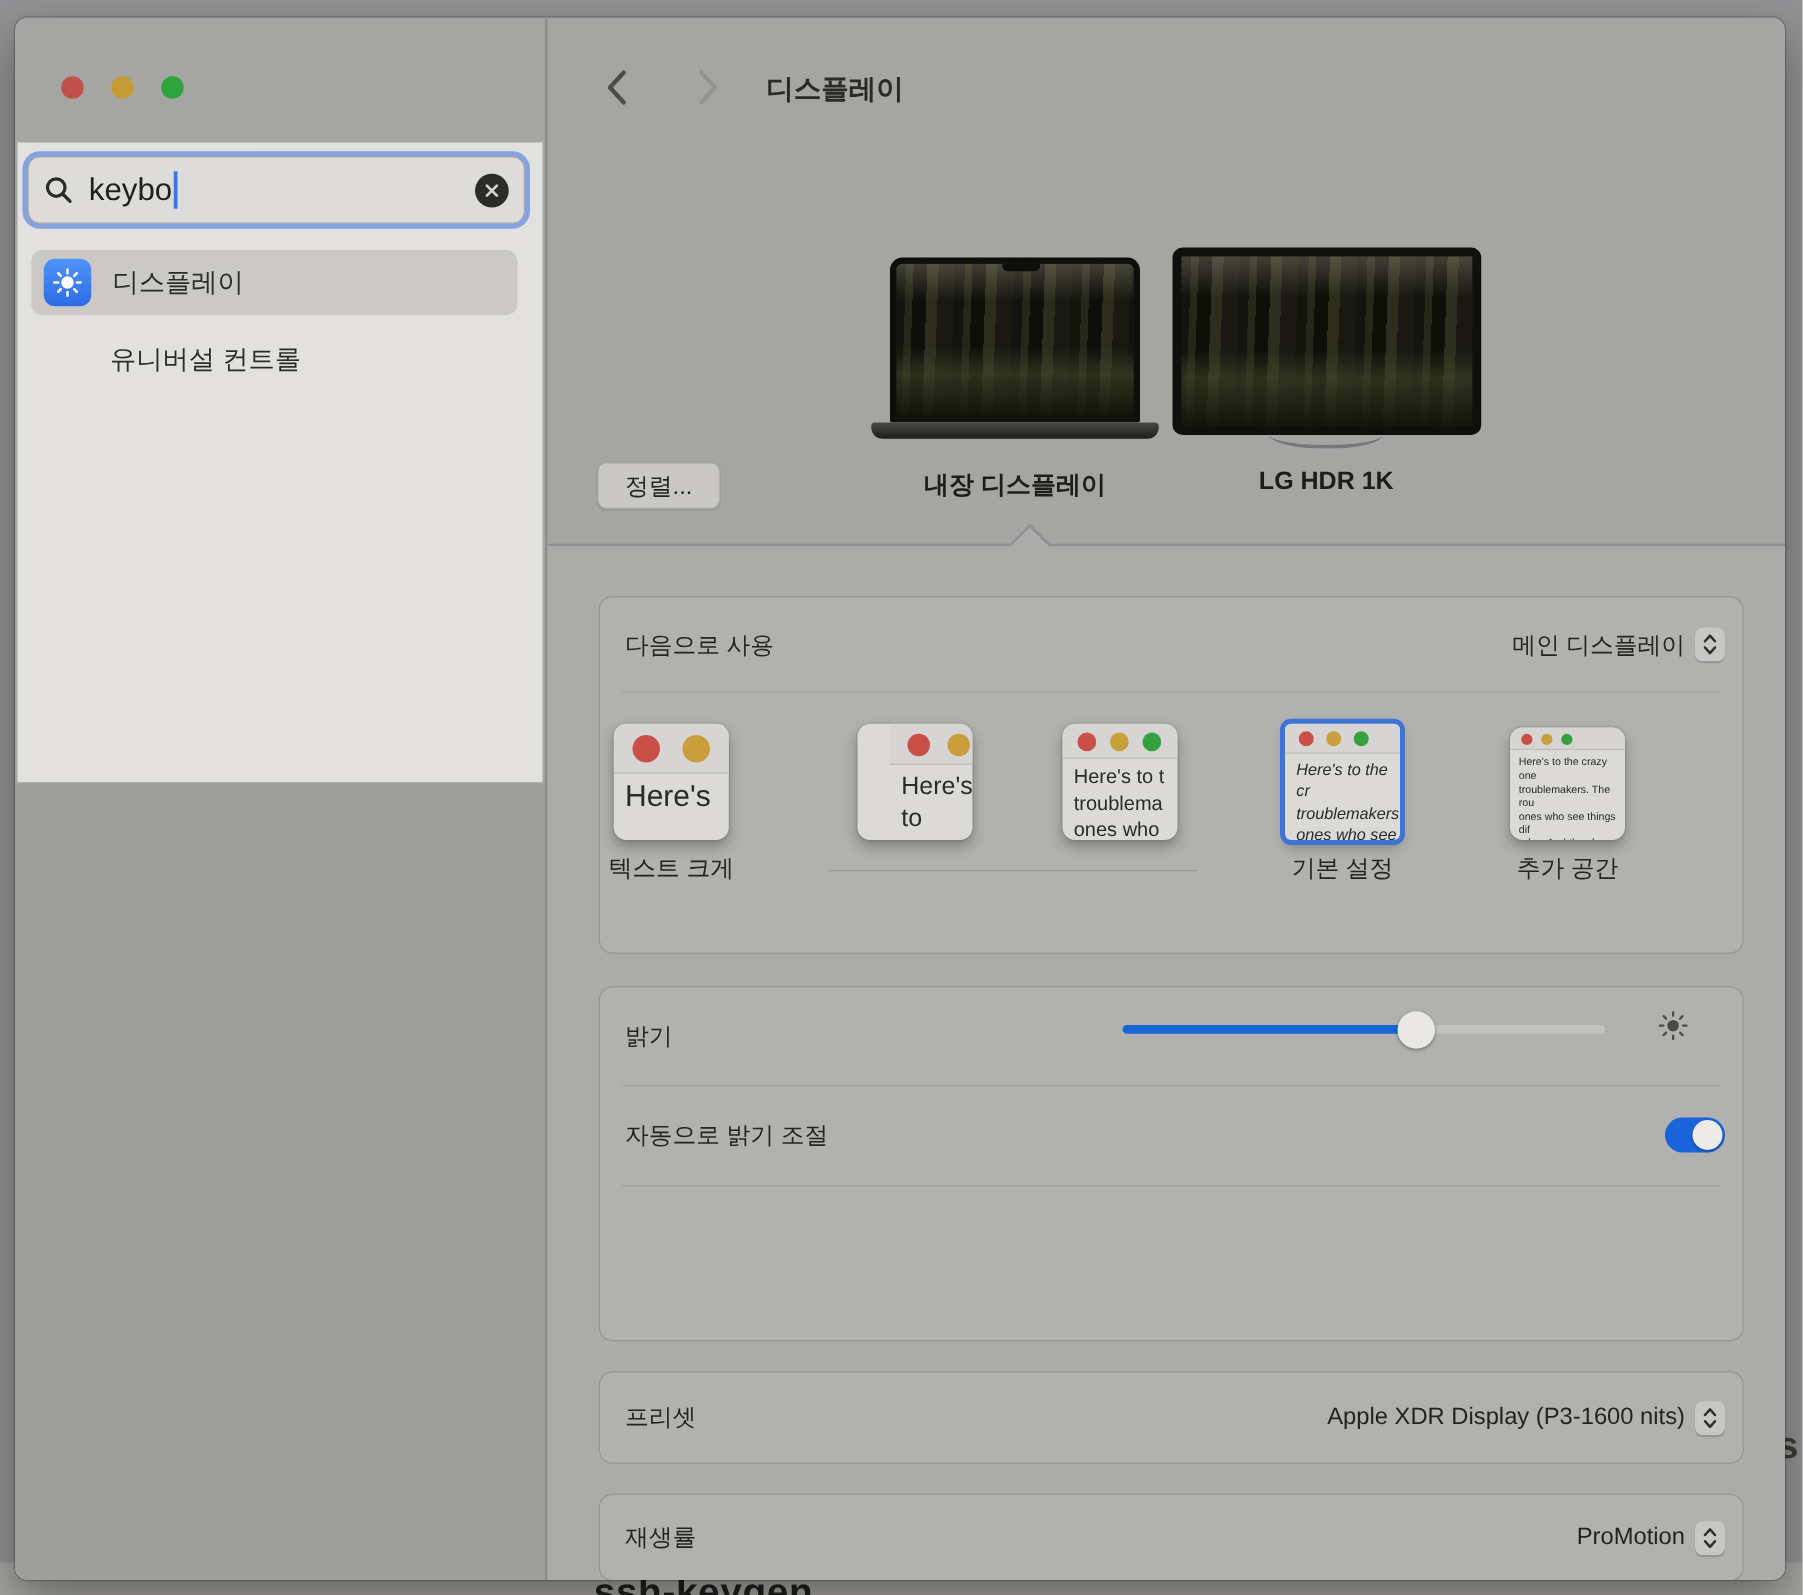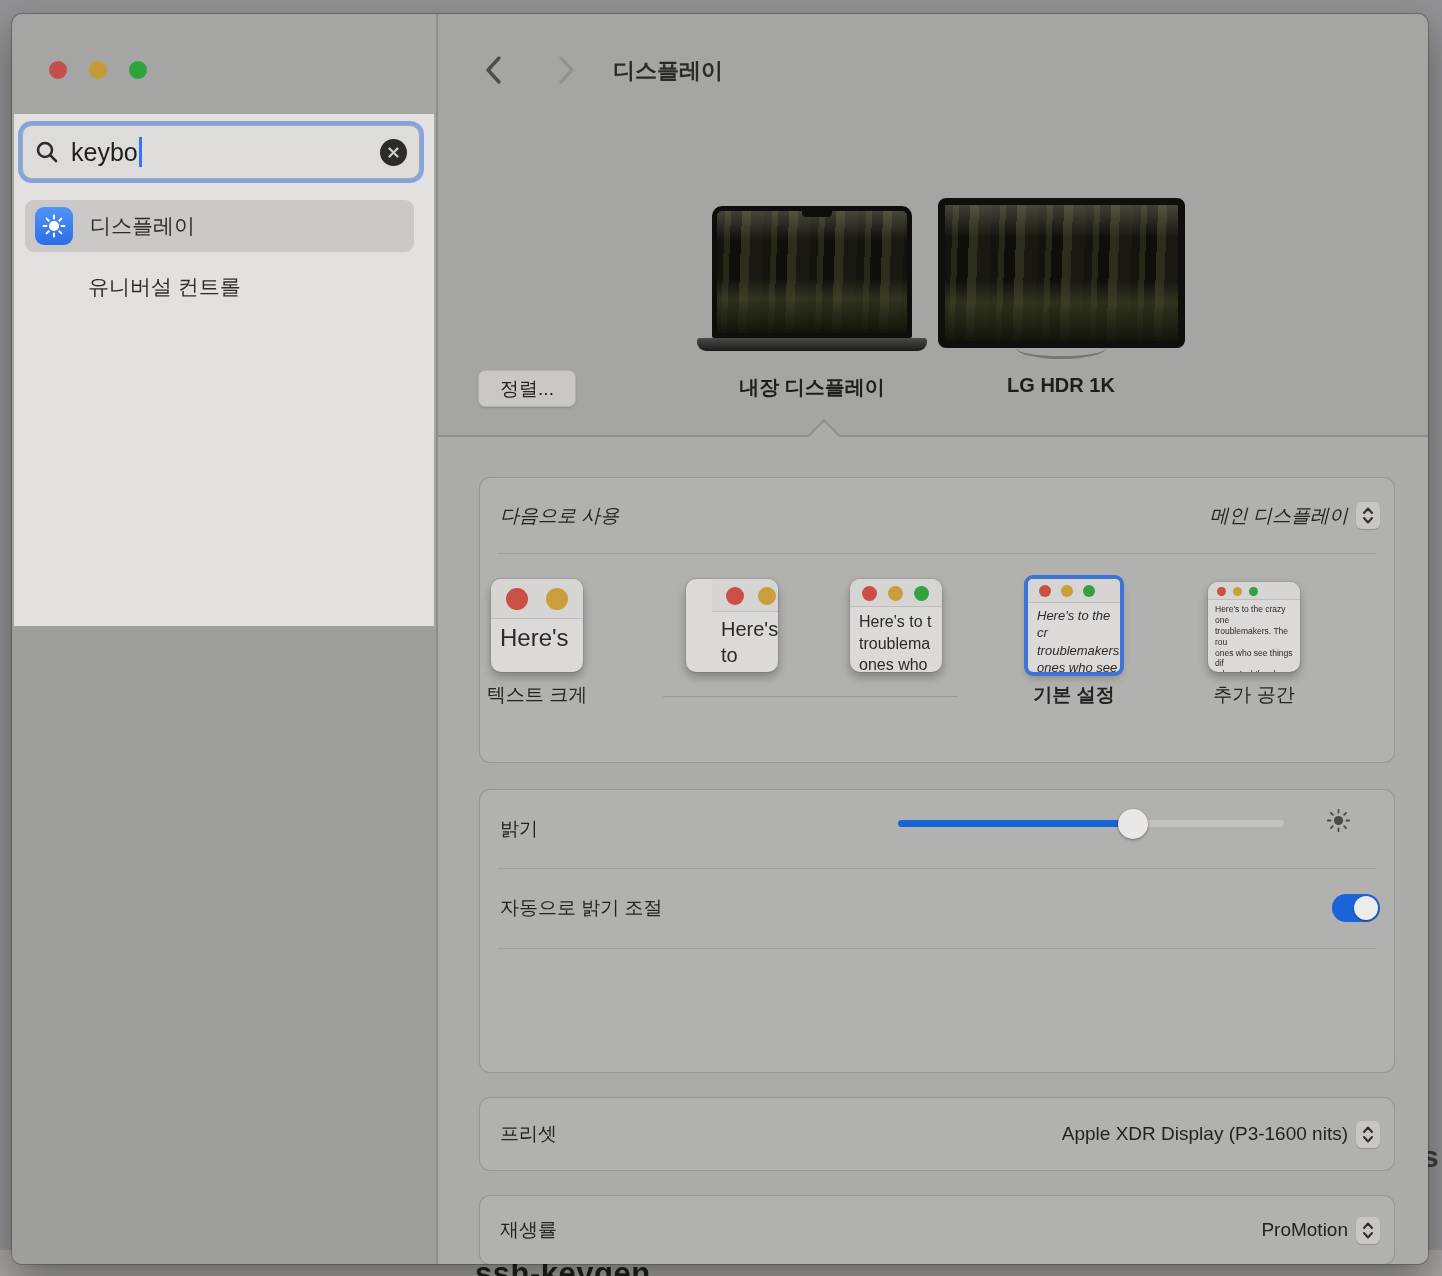--- a/index.html
+++ b/index.html
@@ -106,21 +106,21 @@
   .th3 .thumb-bar { height:28px; } .th3 .dot { width:15px; height:15px; top:7px; }
   .th3 .d1{left:12px;} .th3 .d2{left:38px;} .th3 .d3{left:64px;}
   .th3 .thumb-body { font-size:16px; line-height:1.35; }
   .th4 .thumb-bar { height:24px; } .th4 .dot { width:12px; height:12px; top:6px; }
   .th4 .d1{left:11px;} .th4 .d2{left:33px;} .th4 .d3{left:55px;}
   .th4 .thumb-body { font-size:13px; line-height:1.33; }
   .th5 .thumb-bar { height:18px; } .th5 .dot { width:9px; height:9px; top:5px; }
   .th5 .d1{left:9px;} .th5 .d2{left:25px;} .th5 .d3{left:41px;}
   .th5 .thumb-body { font-size:8.5px; line-height:1.28; padding-left:7px; }
   .thumb-caption { position:absolute; top:246px; font-size:19px; color:#232321; text-align:center; width:160px; }
-  .cap1 { left:19px; } .cap4 { left:556px;font-weight:bold; } .cap5 { left:736px; }
+  .cap1 { left:19px; } .cap4 { left:556px; } .cap5 { left:736px; }
   .thumb-underline { position:absolute; left:225px; top:260px; width:295px; height:1px; background:#9a9a98; }
 
   
   .slider-wrap { position:absolute; left:460px; top:384px; width:386px; height:7px; background:#c2c2c0;
                  border-radius:4px; }
   .slider-fill { position:absolute; left:0; top:0; height:7px; background:#1566d4; border-radius:4px 0 0 4px; }
   .slider-knob { position:absolute; top:3.5px; width:30px; height:30px; border-radius:50%;
                  background:#e9e8e6; transform:translate(-50%,-50%); box-shadow:0 1px 3px rgba(0,0,0,.4); }
   .sun { position:absolute; }
 
@@ -209,21 +209,21 @@
     <div class="display-label dl-1">내장 디스플레이</div>
     <div class="display-label dl-2">LG HDR 1K</div>
 
     <div class="arrange-btn">정렬...</div>
 
     <div class="content">
       <div class="content-topline"></div>
       <div class="tab-notch"></div>
 
       <div class="grp g1">
-        <div class="row" style="top:0;height:75px;font-style:italic;">
+        <div class="row" style="top:0;height:75px;">
           <span class="row-label">다음으로 사용</span>
           <span class="row-value">메인 디스플레이</span>
           <div class="stepper">
             <svg width="14" height="19" viewBox="0 0 14 19">
               <polyline points="3,7 7,2.5 11,7" fill="none" stroke="#2e2e2c" stroke-width="2" stroke-linecap="round" stroke-linejoin="round"></polyline>
               <polyline points="3,12 7,16.5 11,12" fill="none" stroke="#2e2e2c" stroke-width="2" stroke-linecap="round" stroke-linejoin="round"></polyline>
             </svg>
           </div>
         </div>
         <div class="grp-divider" style="top:75px;"></div>

